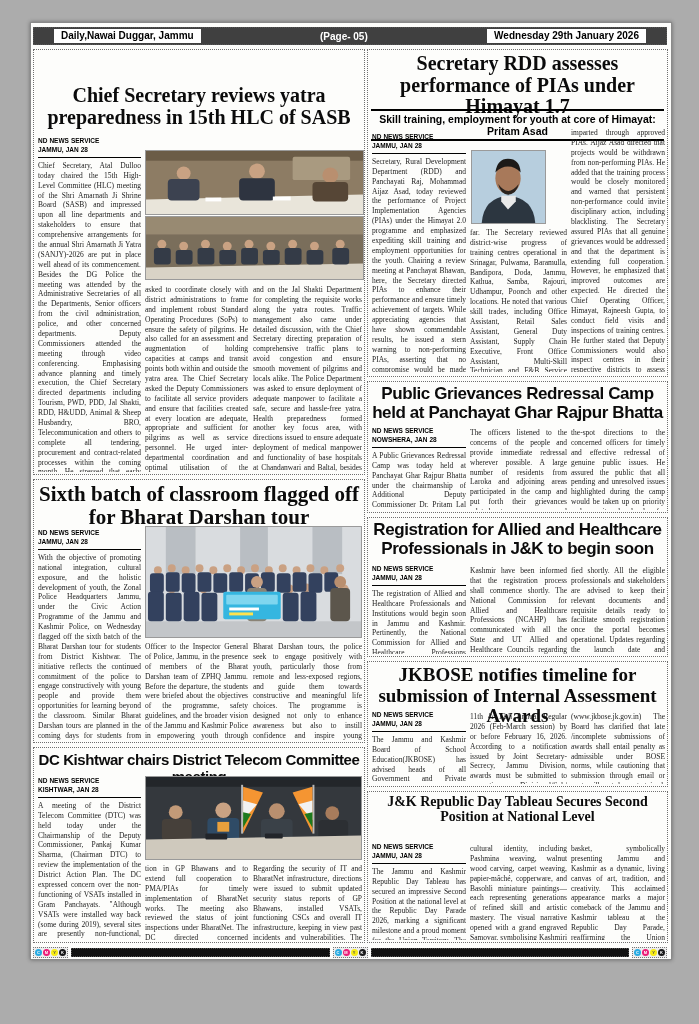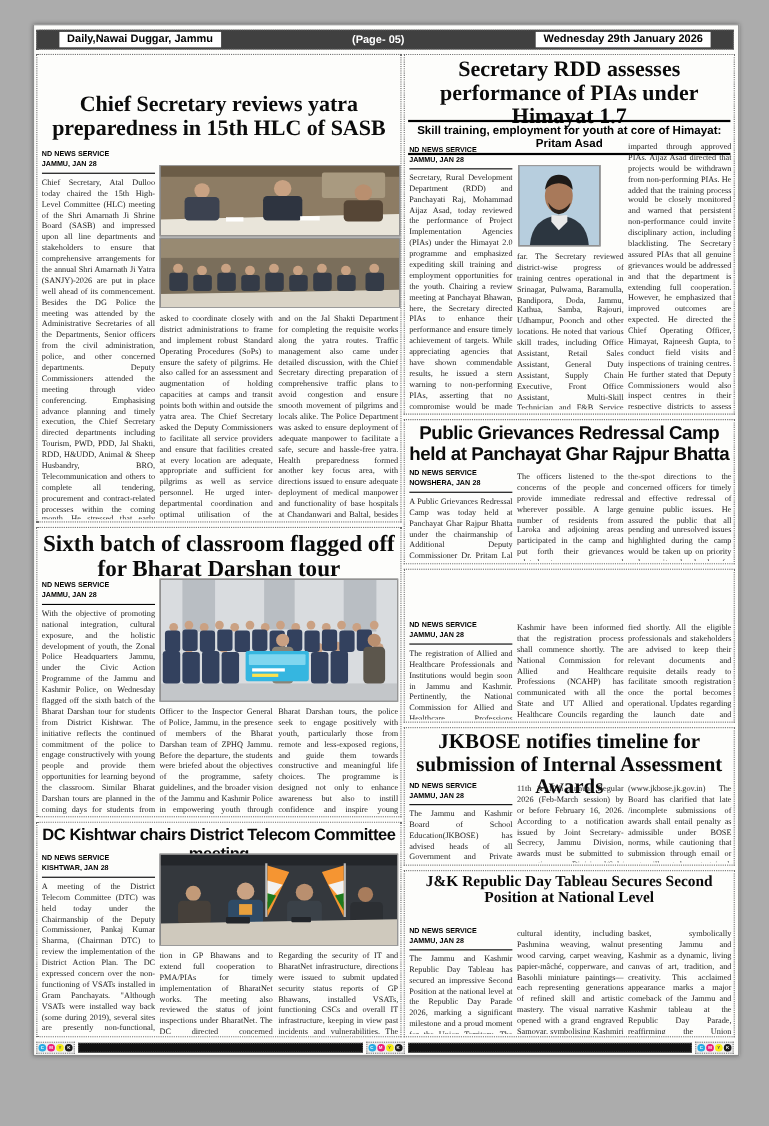--- a/index.html
+++ b/index.html
@@ -136,20 +136,21 @@
         <span>ND NEWS SERVICE</span>
           <span>NOWSHERA, JAN 28</span>
       </div>
       <span>A Public Grievances Redressal Camp was today held at Panchayat Ghar Rajpur Bhatta under the chairmanship of Additional Deputy Commissioner Dr. Pritam Lal Thapa. The camp was attended by officers from line departments and Sub-Divisional Officers of Nowshera Sub-Division.</span>
     </div>
     <div class="col" style="left:102px;top:46px;width:97px;height:82px;">The officers listened to the concerns of the people and provide immediate redressal wherever possible. A large number of residents from Laroka and adjoining areas participated in the camp and put forth their grievances related to revenue, rural development, power, water supply, health, education, roads and other civic amenities. Dr. Pritam Lal Thapa issued on-</div>
     <div class="col" style="left:203px;top:46px;width:94px;height:82px;">the-spot directions to the concerned officers for timely and effective redressal of genuine public issues. He assured the public that all pending and unresolved issues highlighted during the camp would be taken up on priority and monitored closely for early disposal. He also urged the officers to remain accessible to the people and work with dedication to address public concerns.</div>
   </div>
 
   <div class="art" style="left:336px;top:494px;width:301px;height:140px;">
+    <div class="hl sans" style="top:3px;font-size:17px;">Registration for Allied and Healthcare Professionals in J&amp;K to begin soon</div>
     <div class="col" style="left:4px;top:46px;width:94px;height:90px;">
       <div class="byline">
         <span>ND NEWS SERVICE</span>
           <span>JAMMU, JAN 28</span>
       </div>
       <span>The registration of Allied and Healthcare Professionals and Institutions would begin soon in Jammu and Kashmir. Pertinently, the National Commission for Allied and Healthcare Professions (NCAHP), under the Department of Health &amp; Family Welfare, Government of India, is in the final stage of development and operationalisation of online portals for registration of Allied and Healthcare Professionals and Institutions, as mandated under the NCAHP Act, 2021. In this regard, all the eligible Allied and Healthcare Professionals in the Union Territory of Jammu &amp;</span>
     </div>
     <div class="col" style="left:102px;top:48px;width:97px;height:88px;">Kashmir have been informed that the registration process shall commence shortly. The National Commission for Allied and Healthcare Professions (NCAHP) has communicated with all the State and UT Allied and Healthcare Councils regarding operationalization of the NCAHP registration portal. The State Allied and Healthcare Council, J&amp;K has taken all necessary steps to ensure timely coordination with the Commission for early rollout of the registration process. Further, the draft regulations governing registration of Allied and Healthcare Professionals, presently available on the official website of the Commission, are under finalization and are expected to be noti-</div>
     <div class="col" style="left:203px;top:48px;width:94px;height:88px;">fied shortly. All the eligible professionals and stakeholders are advised to keep their relevant documents and requisite details ready to facilitate smooth registration once the portal becomes operational. Updates regarding the launch date and registration procedure shall be communicated in due course. It is also stated that no State Allied and Healthcare Council in India has initiated the registration process so far, as registration is to be carried out uniformly across the country in coordination with the National Commission. For any queries, stakeholders may contact the office of the State Allied and Healthcare Council, J&amp;K at Srinagar and Jammu.</div>
   </div>

